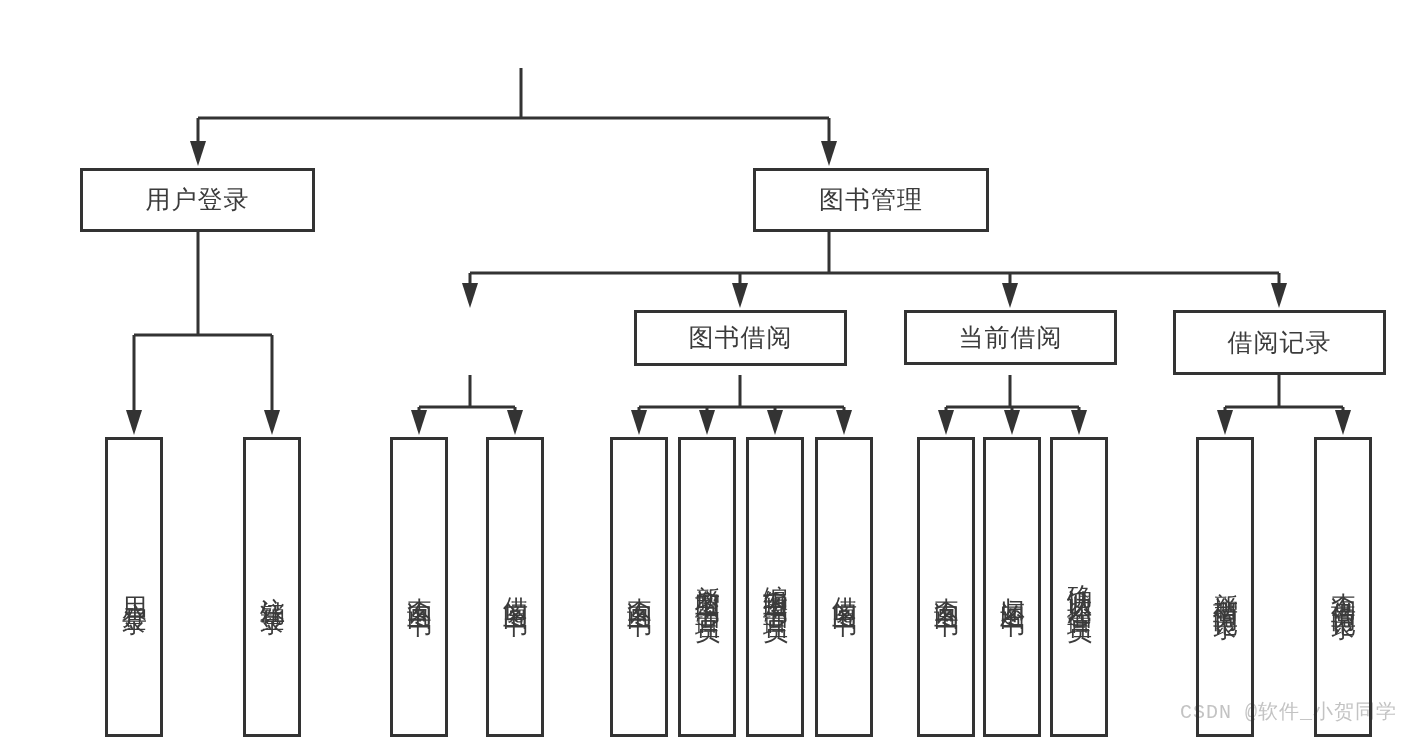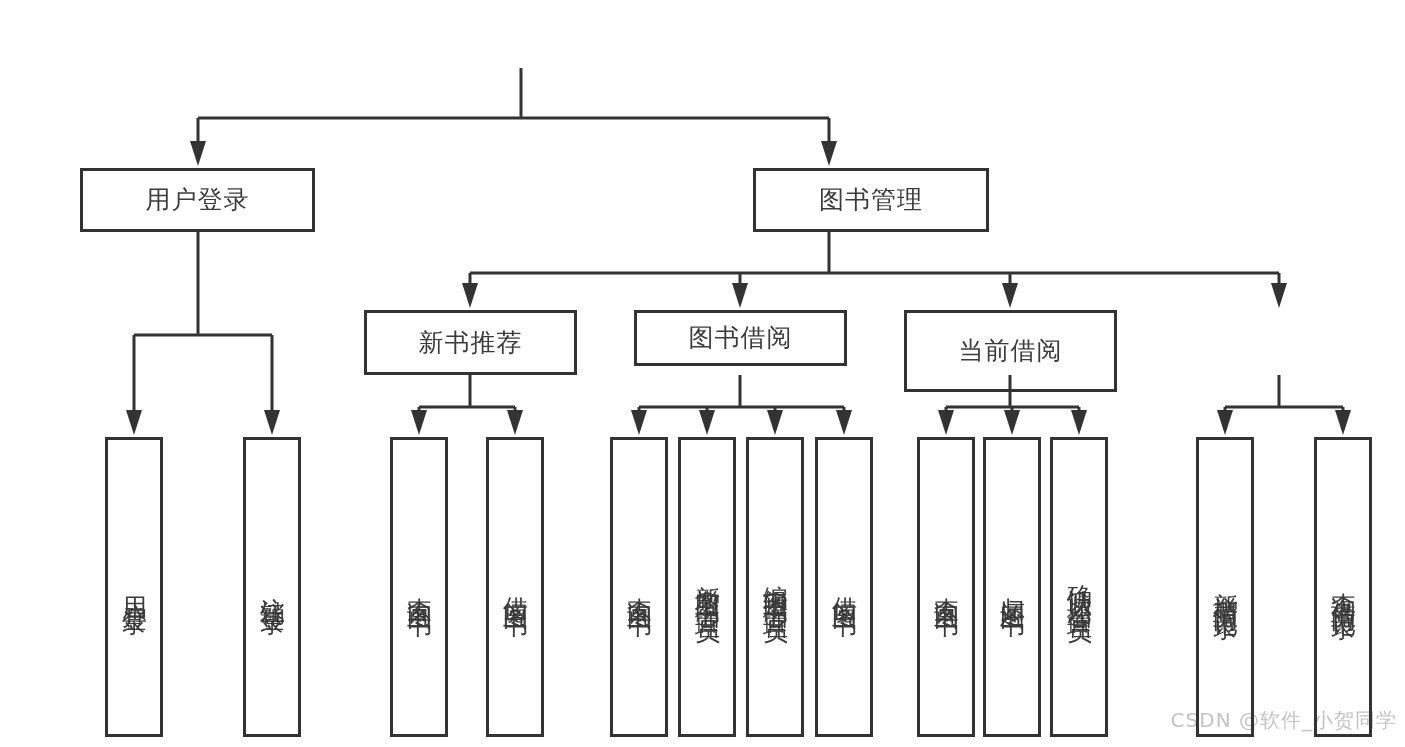--- a/index.html
+++ b/index.html
@@ -12,29 +12,29 @@
   .connectors polygon{fill:#333333;stroke:none;}
   .node{
     position:absolute;box-sizing:border-box;border:3px solid #333333;background:transparent;
     display:flex;align-items:center;justify-content:center;font-size:25px;letter-spacing:1px;
     line-height:1.2;white-space:nowrap;
   }
   .leaf .lbl{
     writing-mode:vertical-rl;text-orientation:upright;letter-spacing:5px;white-space:nowrap;
   }
   .watermark{
-    position:absolute;right:8px;bottom:13px;font-size:20px;letter-spacing:1px;color:#c3c3c3;
+    position:absolute;right:8px;bottom:22px;font-size:20px;letter-spacing:1px;color:#c3c3c3;font-family:Liberation Mono, monospace;
   }
   
   .n-root{left:21px;top:13px;width:1004px;height:55px;}
   .n-userlogin{left:80px;top:168px;width:235px;height:64px;}
   .n-bookmgmt{left:711px;top:168px;width:236px;height:64px;margin-left:42px;}
   .n-l3a{left:364px;top:310px;width:213px;height:65px;}
   .n-l3b{left:634px;top:310px;width:213px;height:56px;}
-  .n-l3c{left:904px;top:310px;width:213px;height:82px;}
+  .n-l3c{left:904px;top:310px;width:213px;height:55px;}
   .n-l3d{left:1173px;top:310px;width:213px;height:65px;}
   .leaf{top:437px;width:58px;height:300px;}
   .lf1{left:105px;}  .lf2{left:243px;}
   .lf3{left:390px;}  .lf4{left:486px;}
   .lf5{left:610px;}  .lf6{left:678px;}  .lf7{left:746px;}  .lf8{left:815px;}
   .lf9{left:917px;}  .lf10{left:983px;} .lf11{left:1050px;}
   .lf12{left:1196px;}.lf13{left:1314px;}
 </style>
 </head>
 <body>
@@ -80,28 +80,28 @@
   <div class="watermark">CSDN @软件_小贺同学</div>
 
 
   <div class="node n-userlogin">
     <span class="lbl">用户登录</span>
   </div>
   <div class="node n-bookmgmt">
     <span class="lbl">图书管理</span>
   </div>
 
-  <div class="node n-l3a">
-    <span class="lbl">新书推荐</span>
-  </div>
   <div class="node n-l3b">
     <span class="lbl">图书借阅</span>
   </div>
   <div class="node n-l3c">
     <span class="lbl">当前借阅</span>
+  </div>
+  <div class="node n-l3d">
+    <span class="lbl">借阅记录</span>
   </div>
 
   <div class="node leaf lf1">
     <span class="lbl">用户登录</span>
   </div>
   <div class="node leaf lf2">
     <span class="lbl">注销登录</span>
   </div>
 
   <div class="node leaf lf3">

